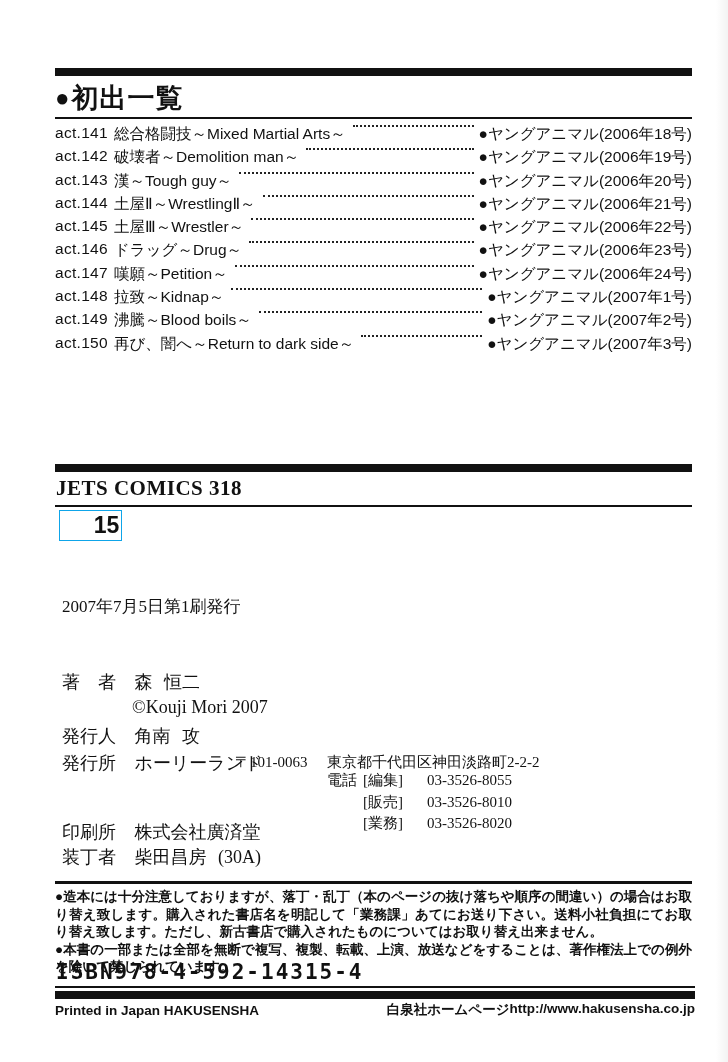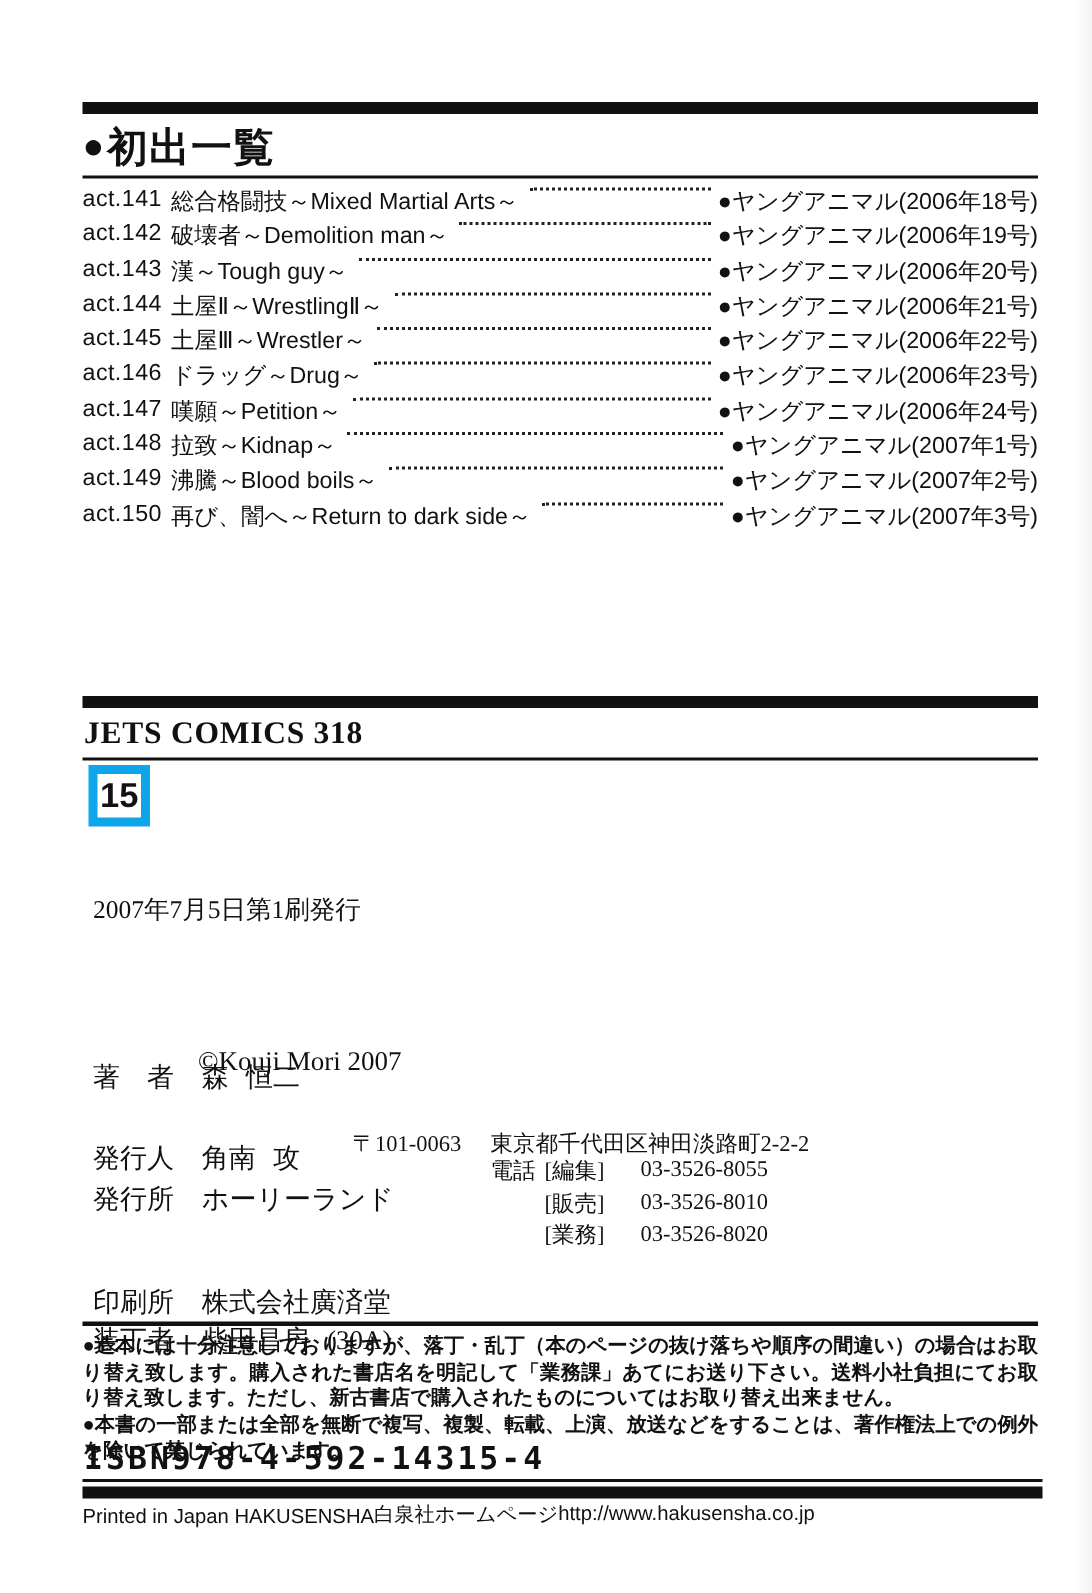--- a/index.html
+++ b/index.html
@@ -39,29 +39,29 @@
   .series{
     position:absolute;left:56px;top:476px;font-family:"Liberation Serif",serif;
     font-weight:bold;font-size:21px;letter-spacing:0.5px;
   }
   .book-title{
     position:absolute;left:55px;top:510px;display:flex;align-items:center;
     font-size:34px;font-weight:900;letter-spacing:0.5px;
   }
   .vol-box{
     display:inline-flex;align-items:center;justify-content:center;
-    width:29px;height:29px;border:6px solid #0ea5e9;margin-left:4px;
-    font-size:23px;font-weight:800;letter-spacing:0;
+    width:29px;height:29px;border:1px solid #0ea5e9;margin-left:4px;
+    font-size:23px;font-weight:800;letter-spacing:0;padding-left:32px;
   }
 
   
   .serif{font-family:"Liberation Serif",serif;}
   .printing-date{position:absolute;left:62px;top:595px;font-size:17px;}
   .credit{position:absolute;left:62px;font-size:18px;white-space:nowrap;}
-  .credit .label{display:inline-block;width:68px;margin-top:36px;}
+  .credit .label{display:inline-block;width:68px;}
   .credit .value{word-spacing:7px;}
   .copyright-line{position:absolute;left:132px;top:697px;font-size:18px;}
   .postal{position:absolute;left:235px;top:753px;font-size:15px;}
   .address{position:absolute;left:327px;top:753px;font-size:15px;}
   .phones{position:absolute;left:327px;top:770px;font-size:15px;}
   .phone-row{display:flex;height:21.5px;align-items:center;}
   .phone-prefix{width:36px;flex:none;}
   .phone-bracket{width:64px;flex:none;}
 
   
@@ -75,22 +75,22 @@
   
   .isbn{
     position:absolute;left:56px;top:960px;
     font-family:"DejaVu Sans Mono",monospace;font-weight:bold;
     font-size:21px;letter-spacing:2px;
   }
   .isbn-rule{position:absolute;left:55px;top:986px;width:640px;height:2px;background:#111;}
   .footer-bar{position:absolute;left:55px;top:991px;width:640px;height:8px;background:#111;}
   .footer{
     position:absolute;left:55px;top:1001px;width:640px;
-    display:flex;align-items:center;
-    font-size:13.5px;font-weight:400;
+    display:flex;justify-content:space-between;align-items:center;
+    font-size:13.5px;font-weight:700;
   }
   .footer-right{display:flex;gap:0;}
 </style>
 </head>
 <body>
 
 <div class="page">
 
   <div class="rule bar-thick" style="top:68px;"></div>
 

